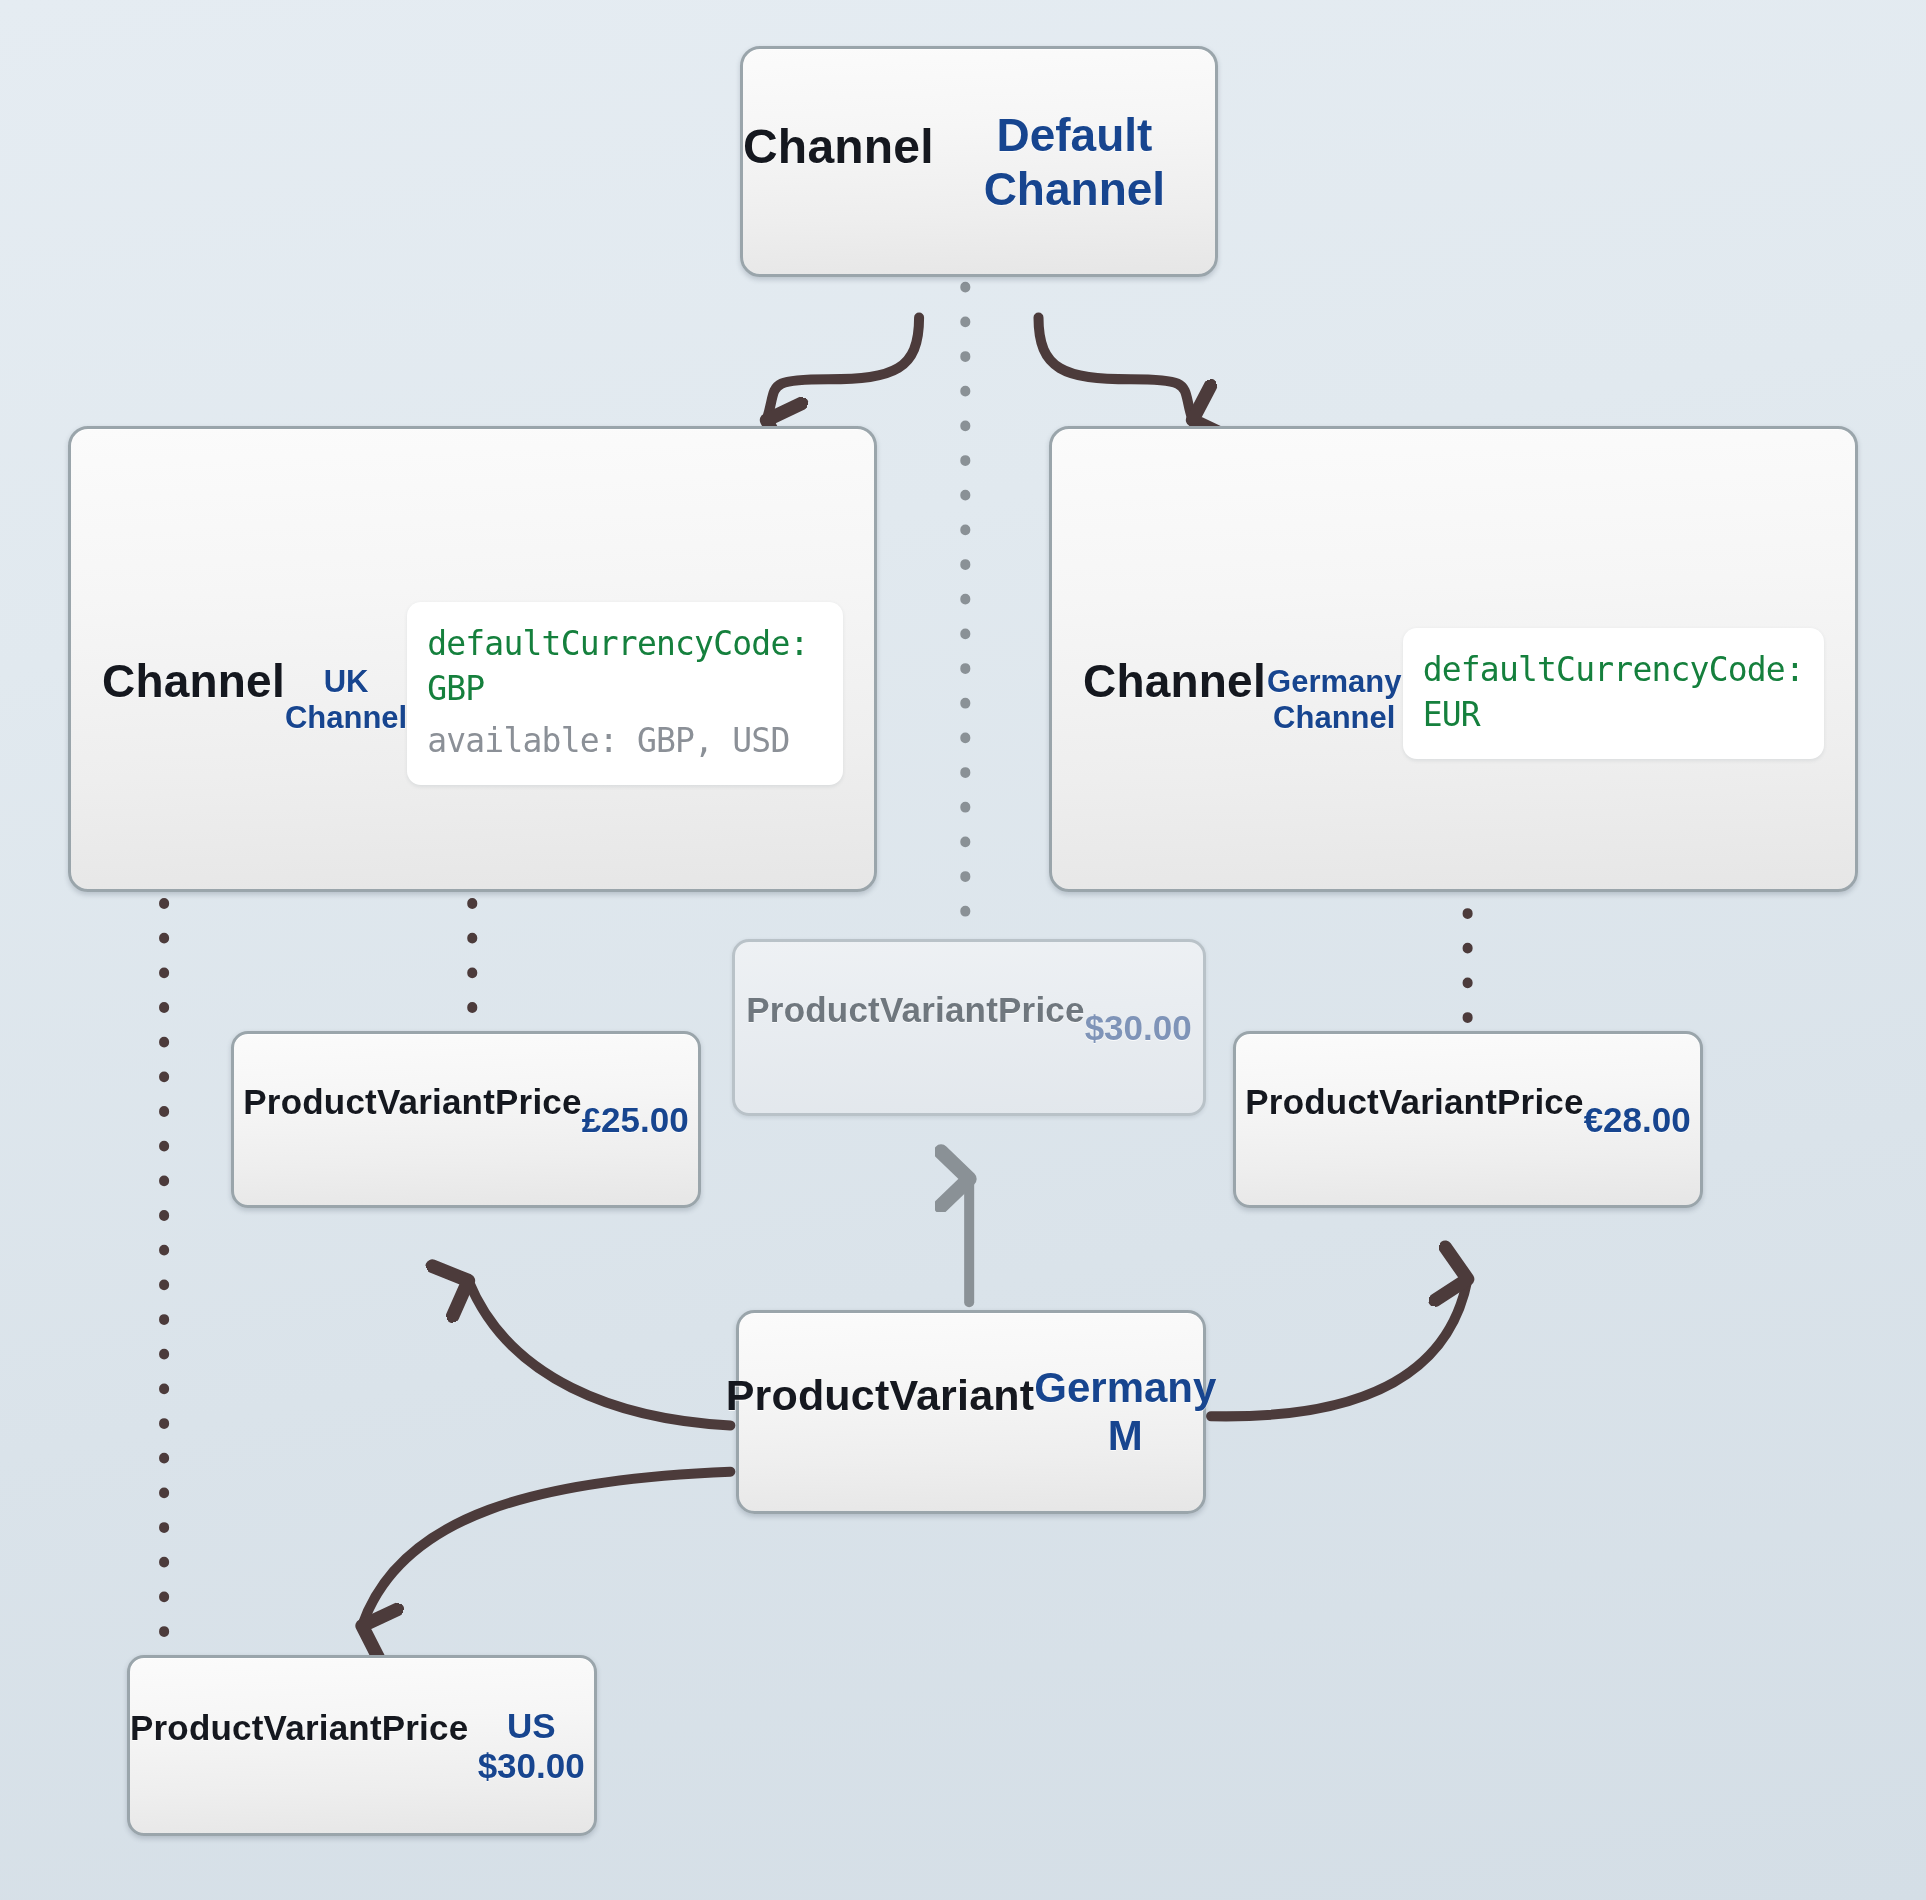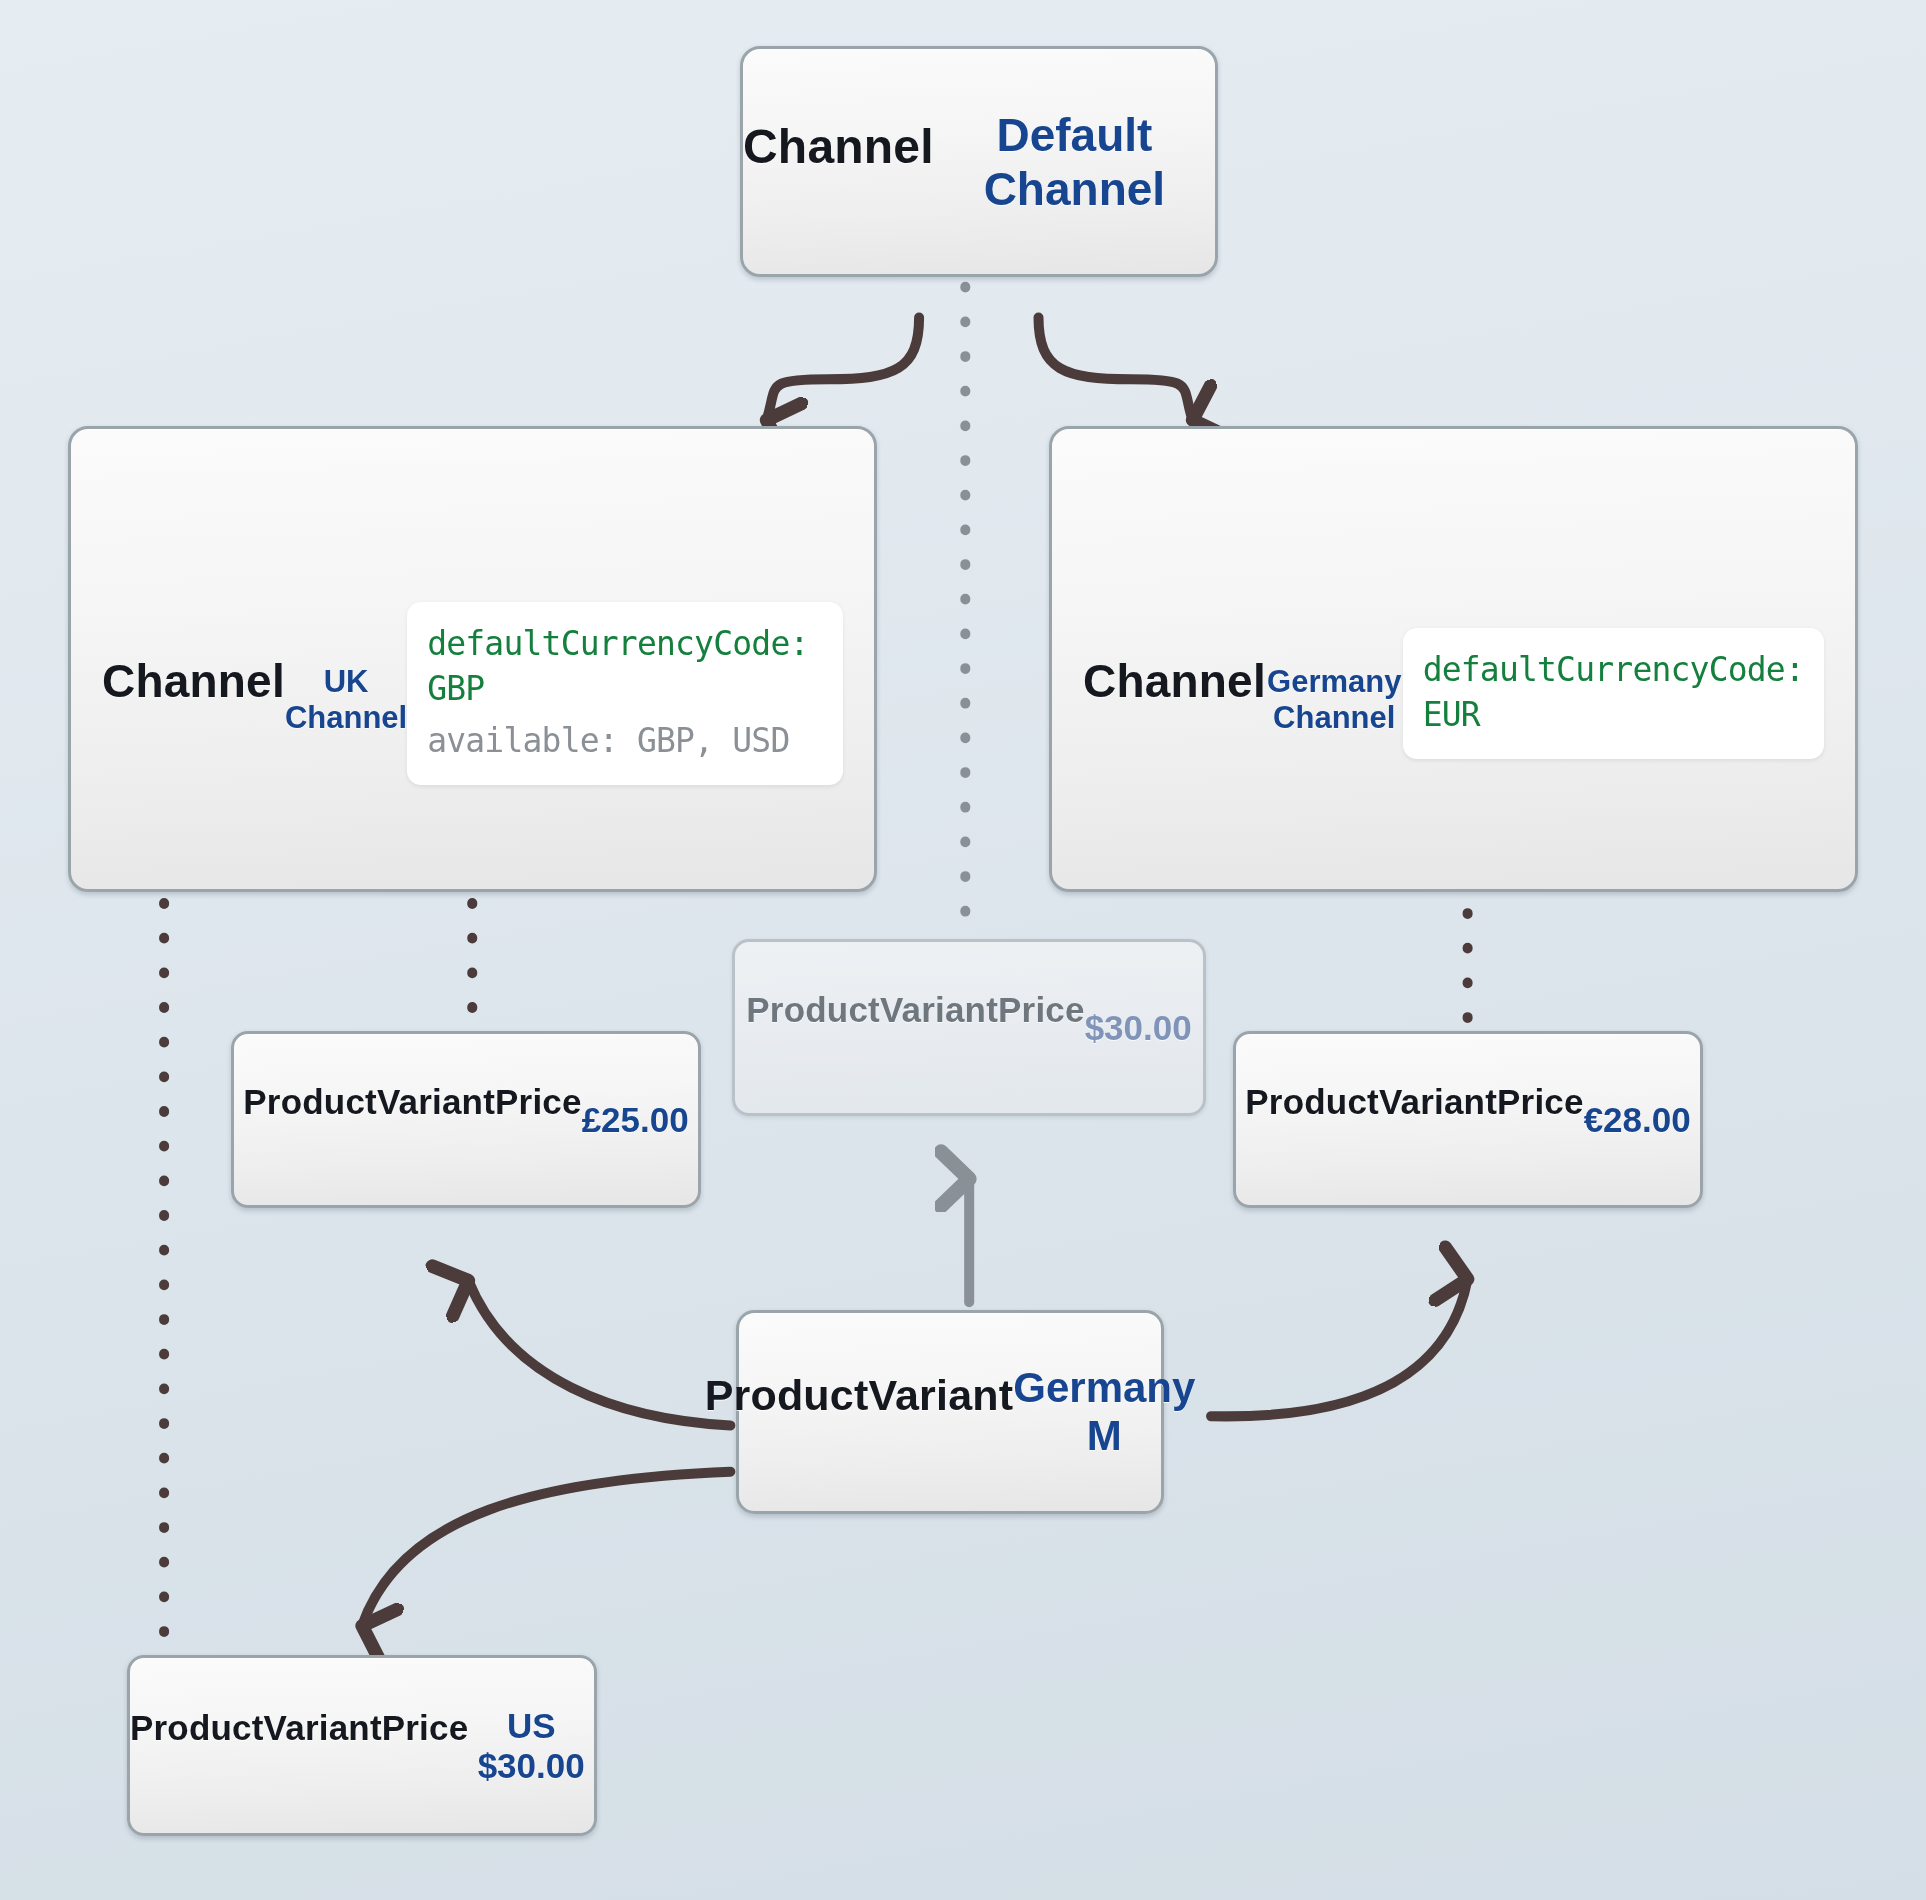--- a/index.html
+++ b/index.html
@@ -62,21 +62,21 @@
   #n-ghost{
     left:732px;top:939px;width:474px;height:177px;border-radius:17px;
     border-color:#b9c2c8;
     background:linear-gradient(178deg,#eef1f4 0%,#e9edf1 40%,#e2e7ec 100%);
     box-shadow:0 1.5px 3.9px rgba(60,75,90,.12);
   }
   #n-ghost .t1{font-size:35px;margin-bottom:35px;color:#6f777e;}
   #n-ghost .t2{font-size:35px;color:#7f94b8;}
 
   
-  #n-variant{left:736px;top:1310px;width:428px;height:204px;border-radius:18.5px;}
+  #n-variant{left:736px;top:1310px;width:470px;height:204px;border-radius:18.5px;}
   #n-variant .t1{font-size:43px;margin-bottom:34px;}
   #n-variant .t2{font-size:42px;}
 </style>
 </head>
 <body>
 
 <svg id="wire" viewBox="0 0 2500 2467">
   <defs>
     <marker id="ah" markerWidth="7" markerHeight="7" refX="3.3" refY="3.4" orient="auto">
       <path d="M0.6,0.6 L3.3,3.4 L6.0,0.6" fill="none" stroke="#4c3b3b" stroke-width="1.35" stroke-linecap="round" stroke-linejoin="round"></path>

